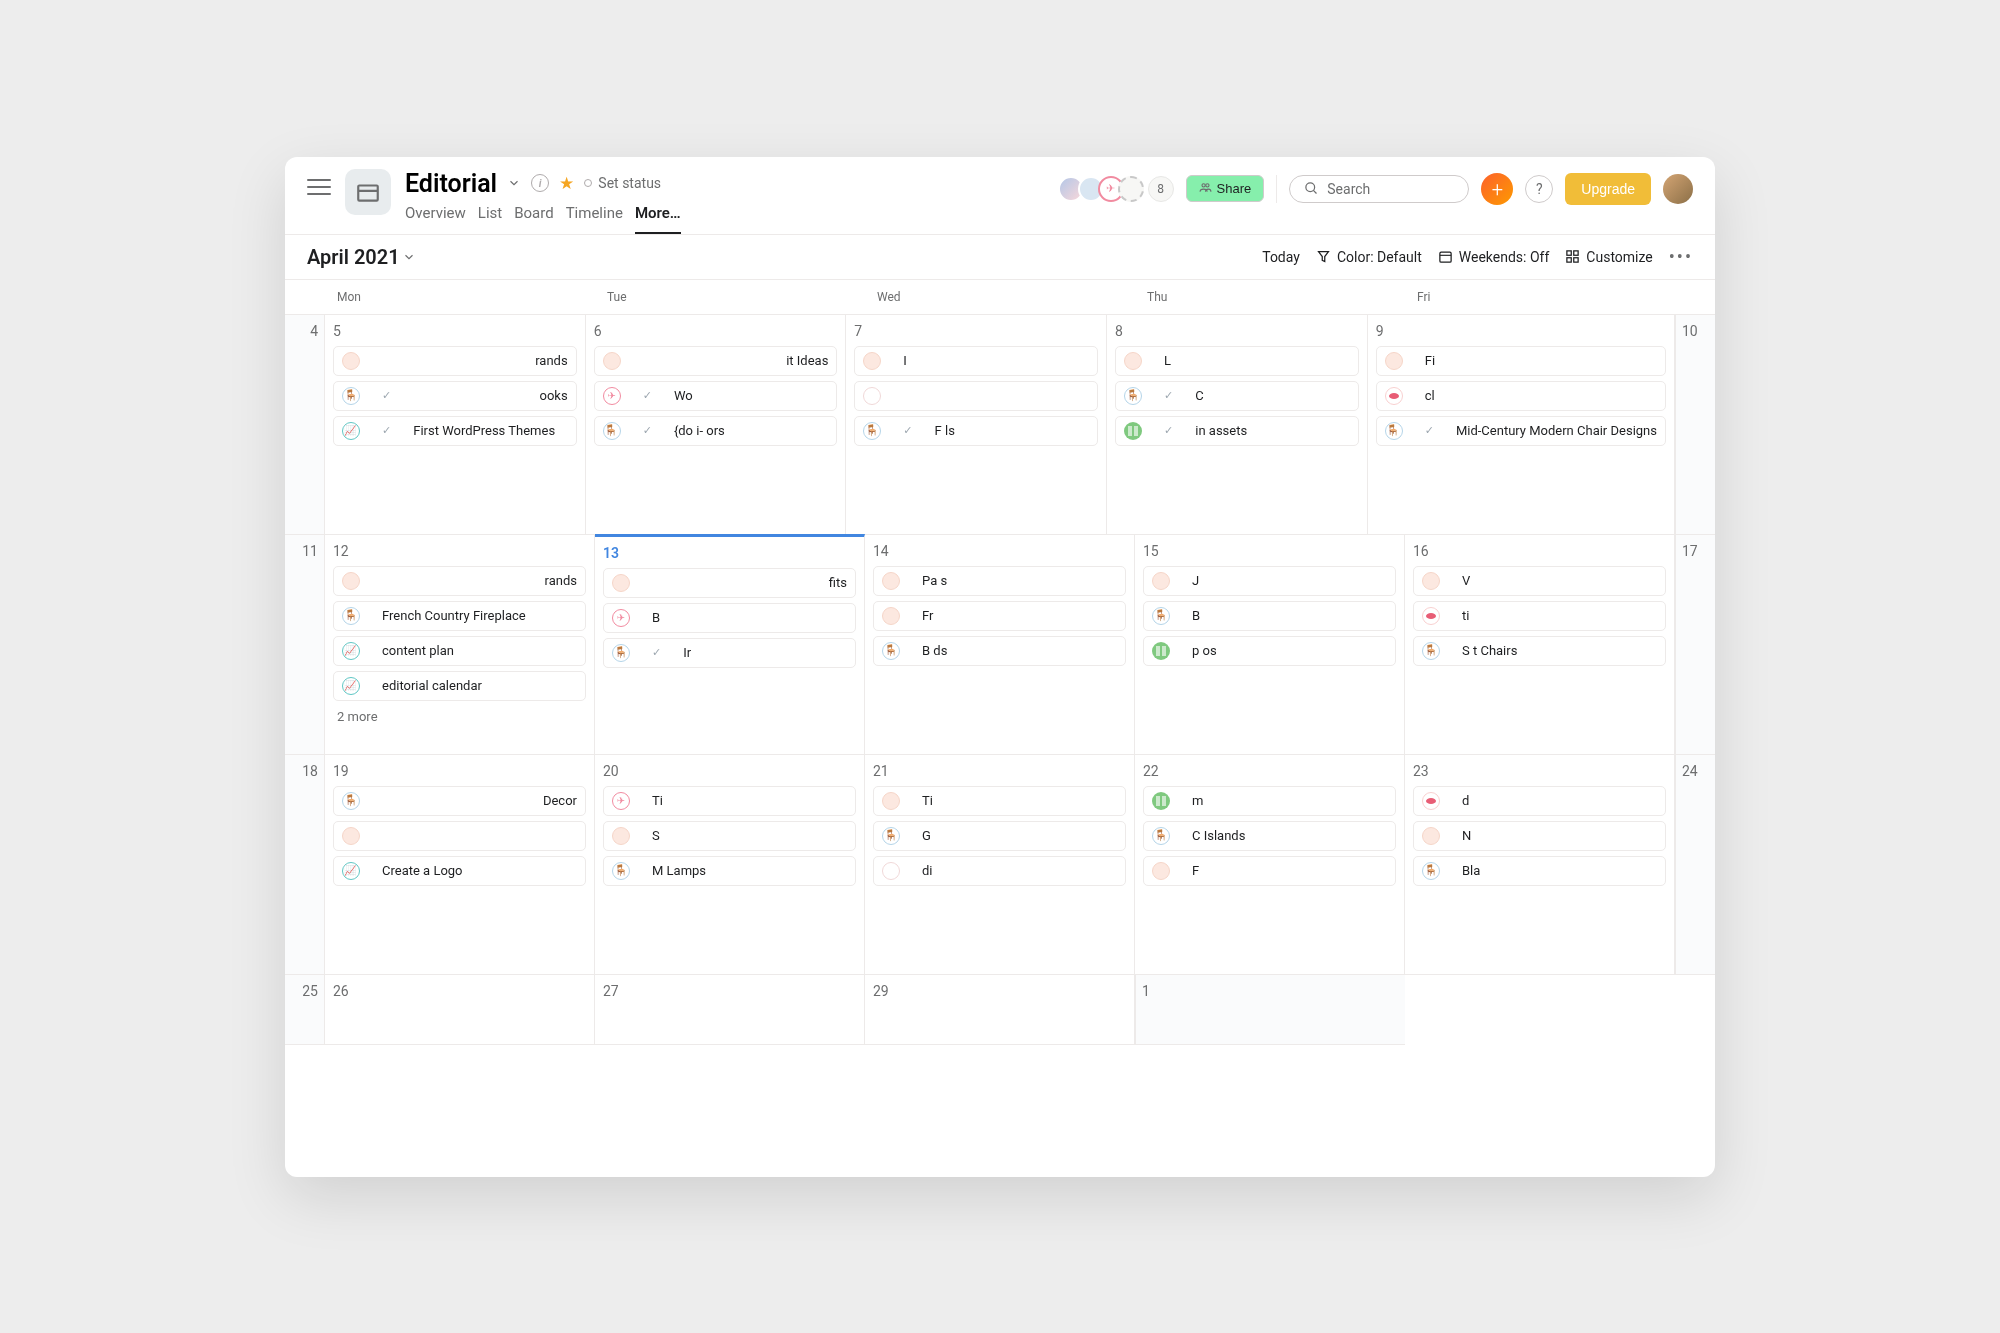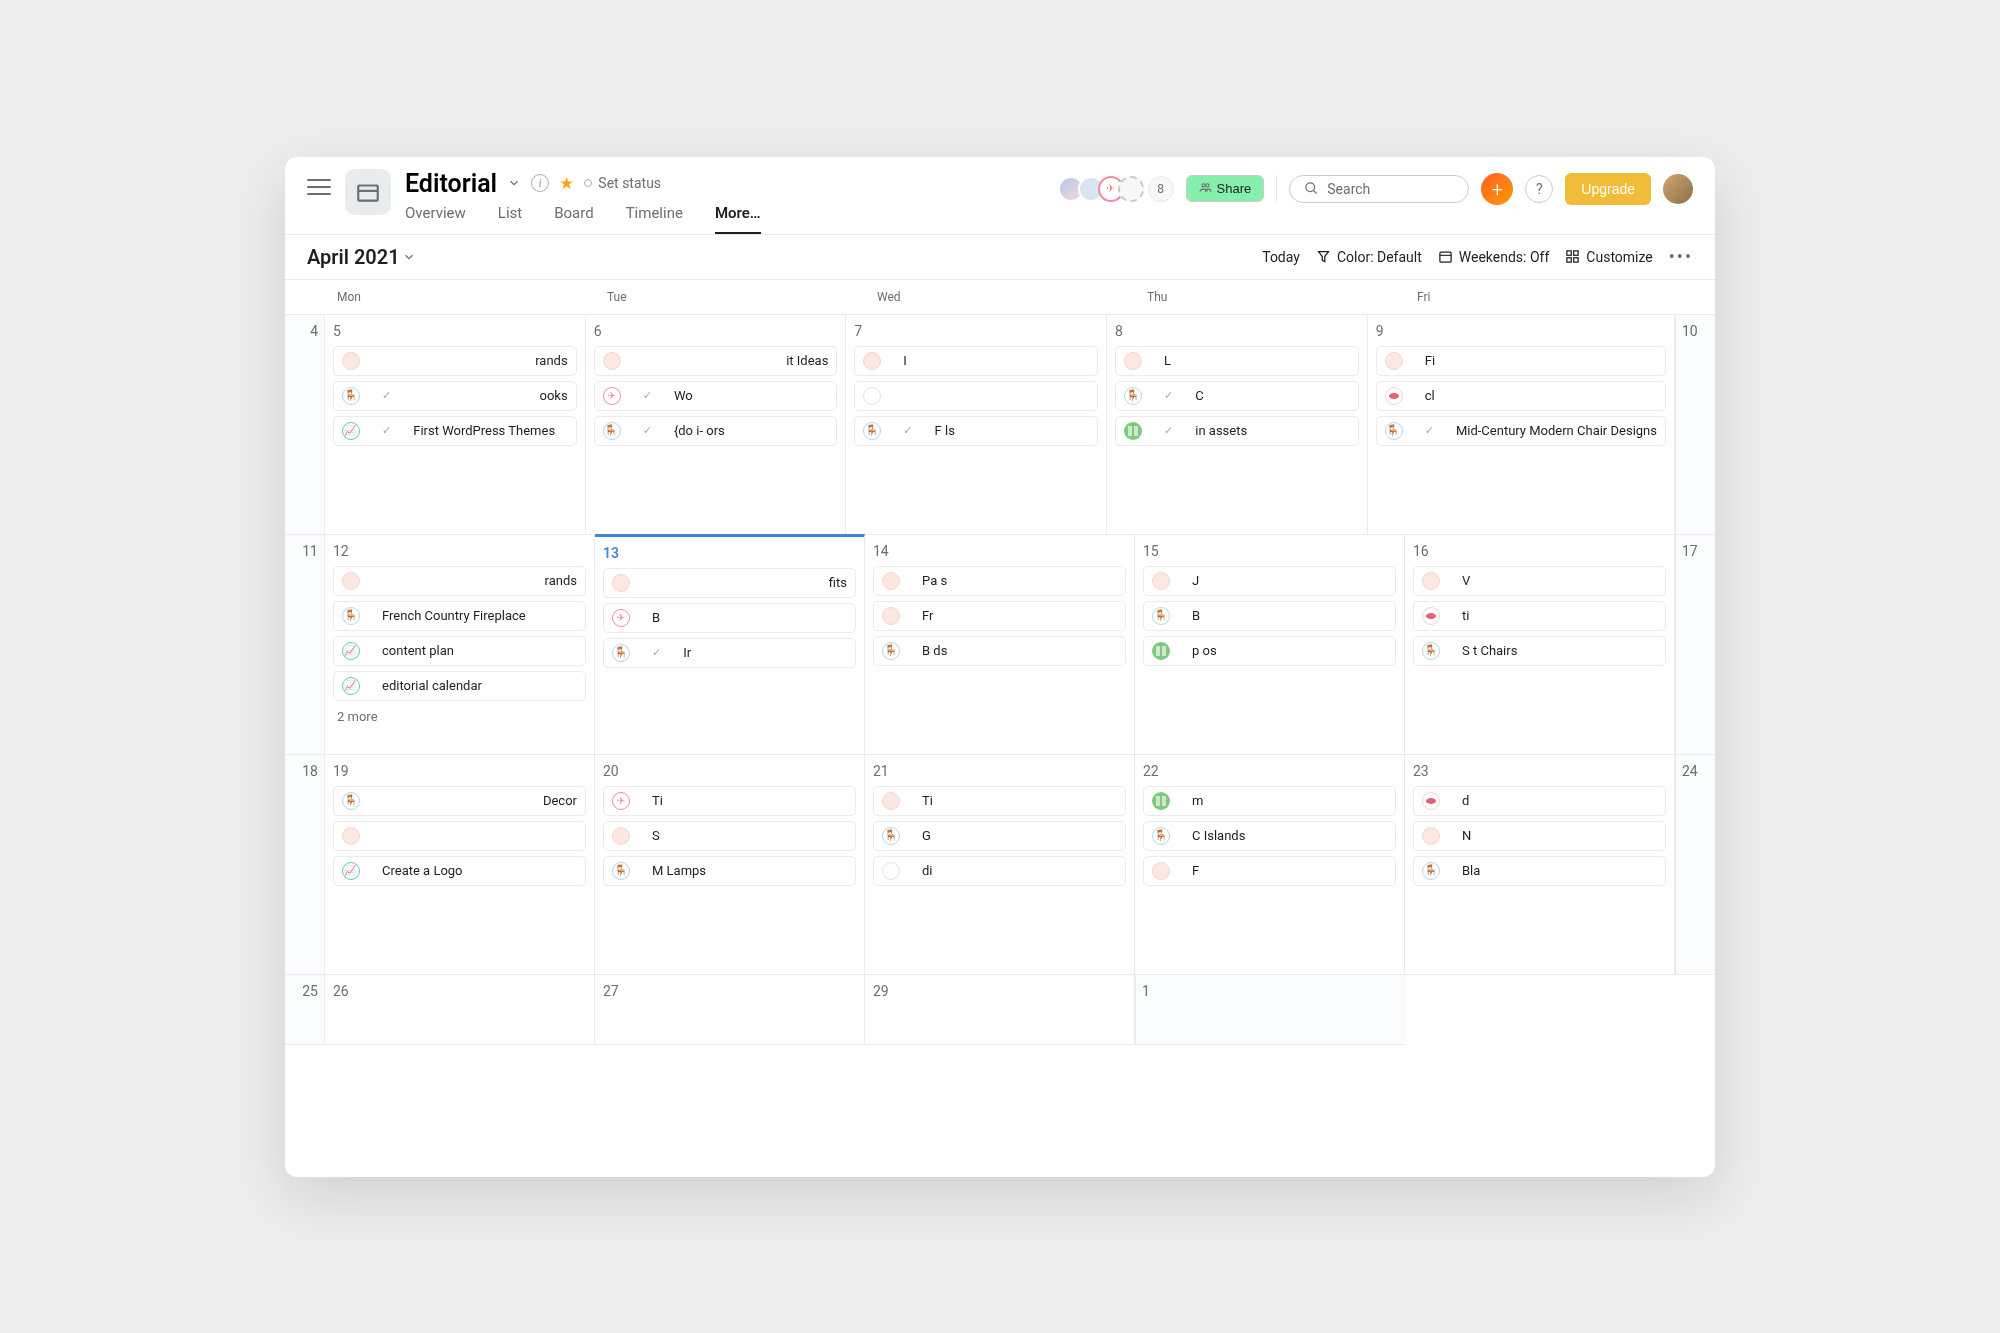--- a/index.html
+++ b/index.html
@@ -11,21 +11,21 @@
 .proj-icon { width: 46px; height: 46px; background: #e8ecee; border-radius: 10px; display: flex; align-items: center; justify-content: center; }
 .proj-icon svg { width: 26px; height: 26px; }
 .proj-head { flex: 1; display: flex; flex-direction: column; gap: 6px; }
 .proj-title-row { display: flex; align-items: center; gap: 10px; }
 .proj-title { font-size: 25px; font-weight: 600; color: #000000; }
 .chev { color: #6d6e6f; }
 .info-ic { width: 18px; height: 18px; border: 1.5px solid #afabac; border-radius: 50%; display: flex; align-items: center; justify-content: center; font-size: 11px; color: #afabac; font-weight: 600; font-style: italic; }
 .star { color: #f5a623; font-size: 17px; }
 .status { color: #6d6e6f; font-size: 14px; display: flex; align-items: center; gap: 6px; }
 .status-dot { width: 8px; height: 8px; border: 1.5px solid #afabac; border-radius: 50%; }
-.tabs { display: flex; gap: 32px; }
+.tabs { display: flex; gap: 12px; }
 .tab { font-size: 15px; color: #6d6e6f; padding-bottom: 10px; cursor: pointer; }
 .tab.active { color: #1e1f21; font-weight: 600; border-bottom: 2px solid #1e1f21; }
 .top-right { display: flex; align-items: center; gap: 12px; margin-top: 4px; }
 .avatars { display: flex; align-items: center; }
 .av { width: 26px; height: 26px; border-radius: 50%; border: 2px solid #fff; margin-left: -6px; background: #fce8e8; }
 .av.v1 { background: linear-gradient(135deg,#b4c7e7,#f8d7da); }
 .av.v2 { background: #d9e6f2; }
 .av.v3 { background: #fff; border: 2px solid #f18ba0; display:flex;align-items:center;justify-content:center;color:#f18ba0;font-size:11px; }
 .av.v4 { background: #f7f7f5; border: 2px dashed #c8c8c8; }
 .av-count { width: 26px; height: 26px; border-radius: 50%; background: #f7f7f5; border: 1px solid #e8e8e6; display: flex; align-items: center; justify-content: center; font-size: 12px; color: #6d6e6f; margin-left: 4px; }

